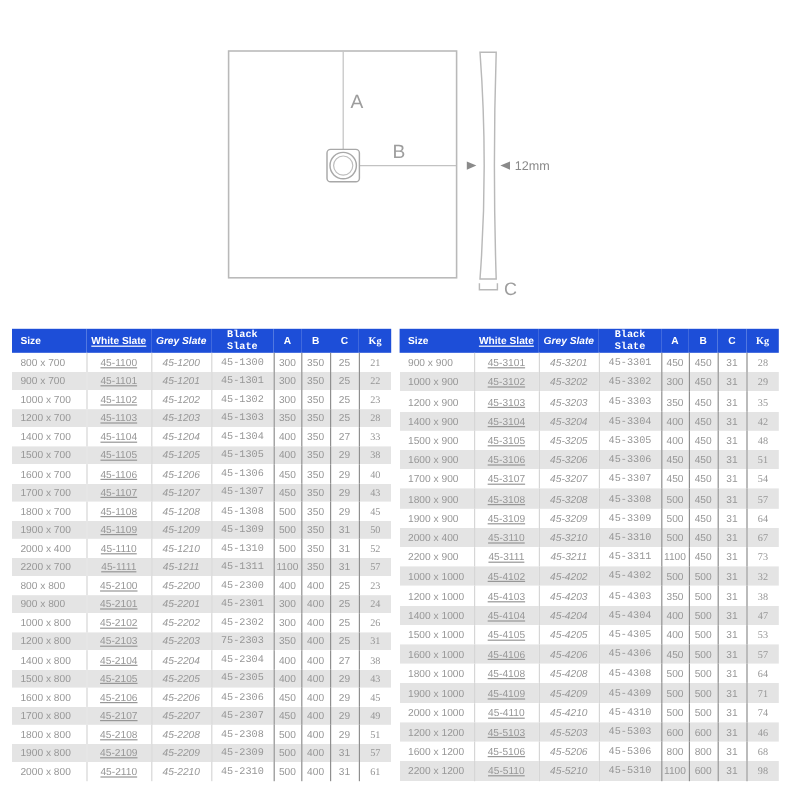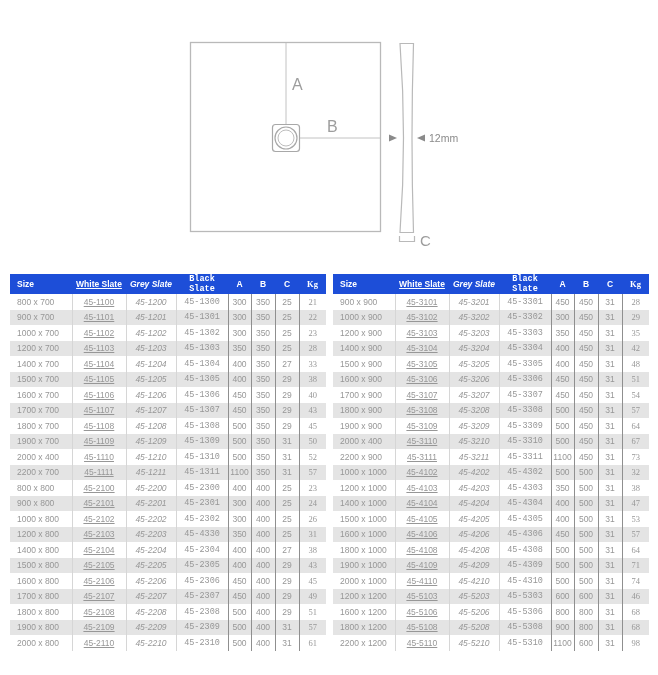--- a/index.html
+++ b/index.html
@@ -226,21 +226,21 @@
           <td class="col3">45-2302</td>
           <td class="col4">300</td>
           <td class="col5">400</td>
           <td class="col6">25</td>
           <td class="col7">26</td>
         </tr>
         <tr>
           <td class="col0">1200 x 800</td>
           <td class="col1">45-2103</td>
           <td class="col2">45-2203</td>
-          <td class="col3">45-4330</td>
+          <td class="col3">75-2303</td>
           <td class="col4">350</td>
           <td class="col5">400</td>
           <td class="col6">25</td>
           <td class="col7">31</td>
         </tr>
         <tr>
           <td class="col0">1400 x 800</td>
           <td class="col1">45-2104</td>
           <td class="col2">45-2204</td>
           <td class="col3">45-2304</td>
@@ -529,30 +529,20 @@
           <td class="col0">1600 x 1200</td>
           <td class="col1">45-5106</td>
           <td class="col2">45-5206</td>
           <td class="col3">45-5306</td>
           <td class="col4">800</td>
           <td class="col5">800</td>
           <td class="col6">31</td>
           <td class="col7">68</td>
         </tr>
         <tr>
-          <td class="col0">1800 x 1200</td>
-          <td class="col1">45-5108</td>
-          <td class="col2">45-5208</td>
-          <td class="col3">45-5308</td>
-          <td class="col4">900</td>
-          <td class="col5">800</td>
-          <td class="col6">31</td>
-          <td class="col7">68</td>
-        </tr>
-        <tr>
           <td class="col0">2200 x 1200</td>
           <td class="col1">45-5110</td>
           <td class="col2">45-5210</td>
           <td class="col3">45-5310</td>
           <td class="col4">1100</td>
           <td class="col5">600</td>
           <td class="col6">31</td>
           <td class="col7">98</td>
         </tr>
       </tbody>

